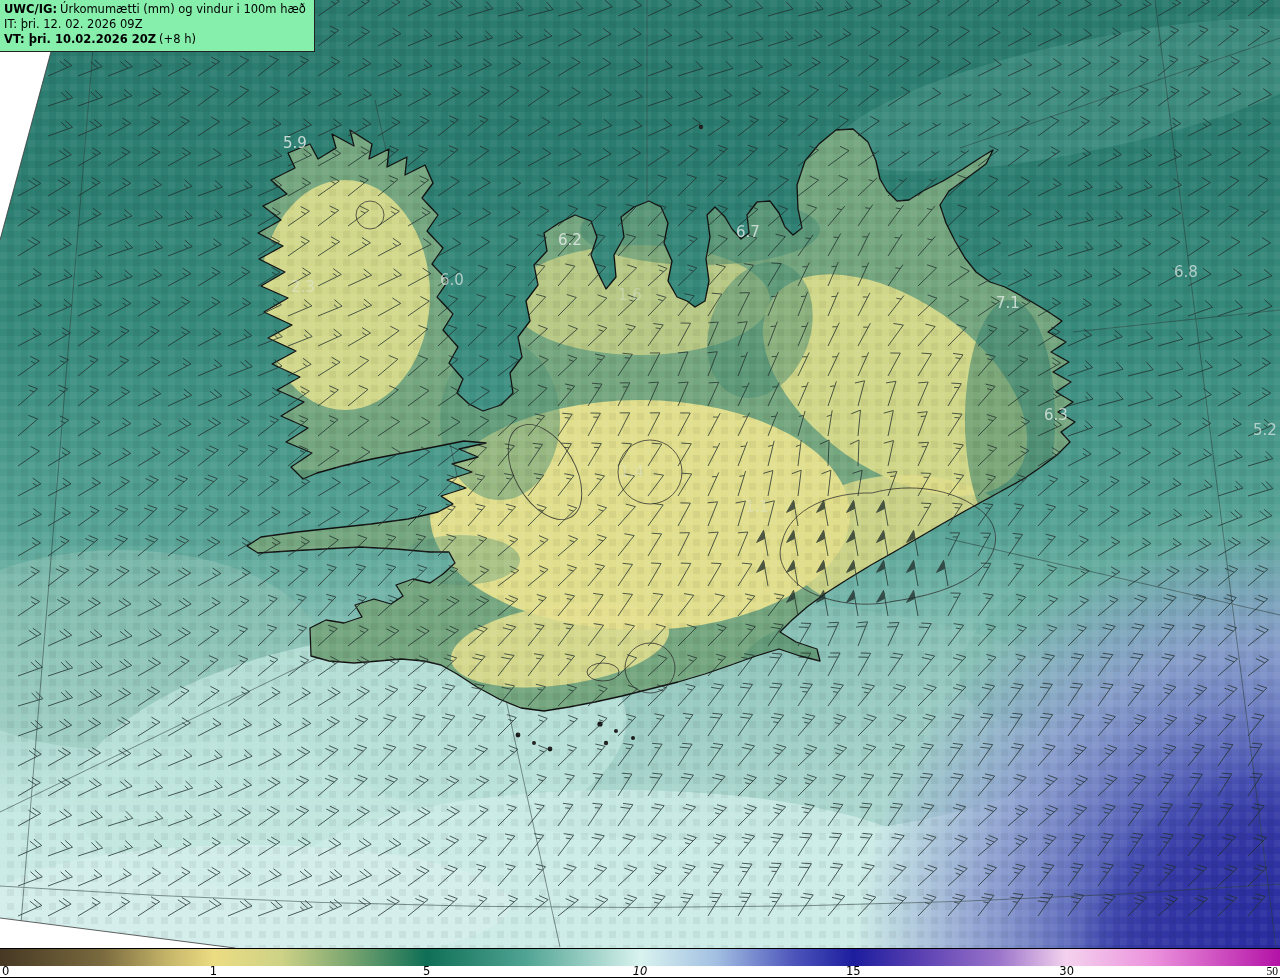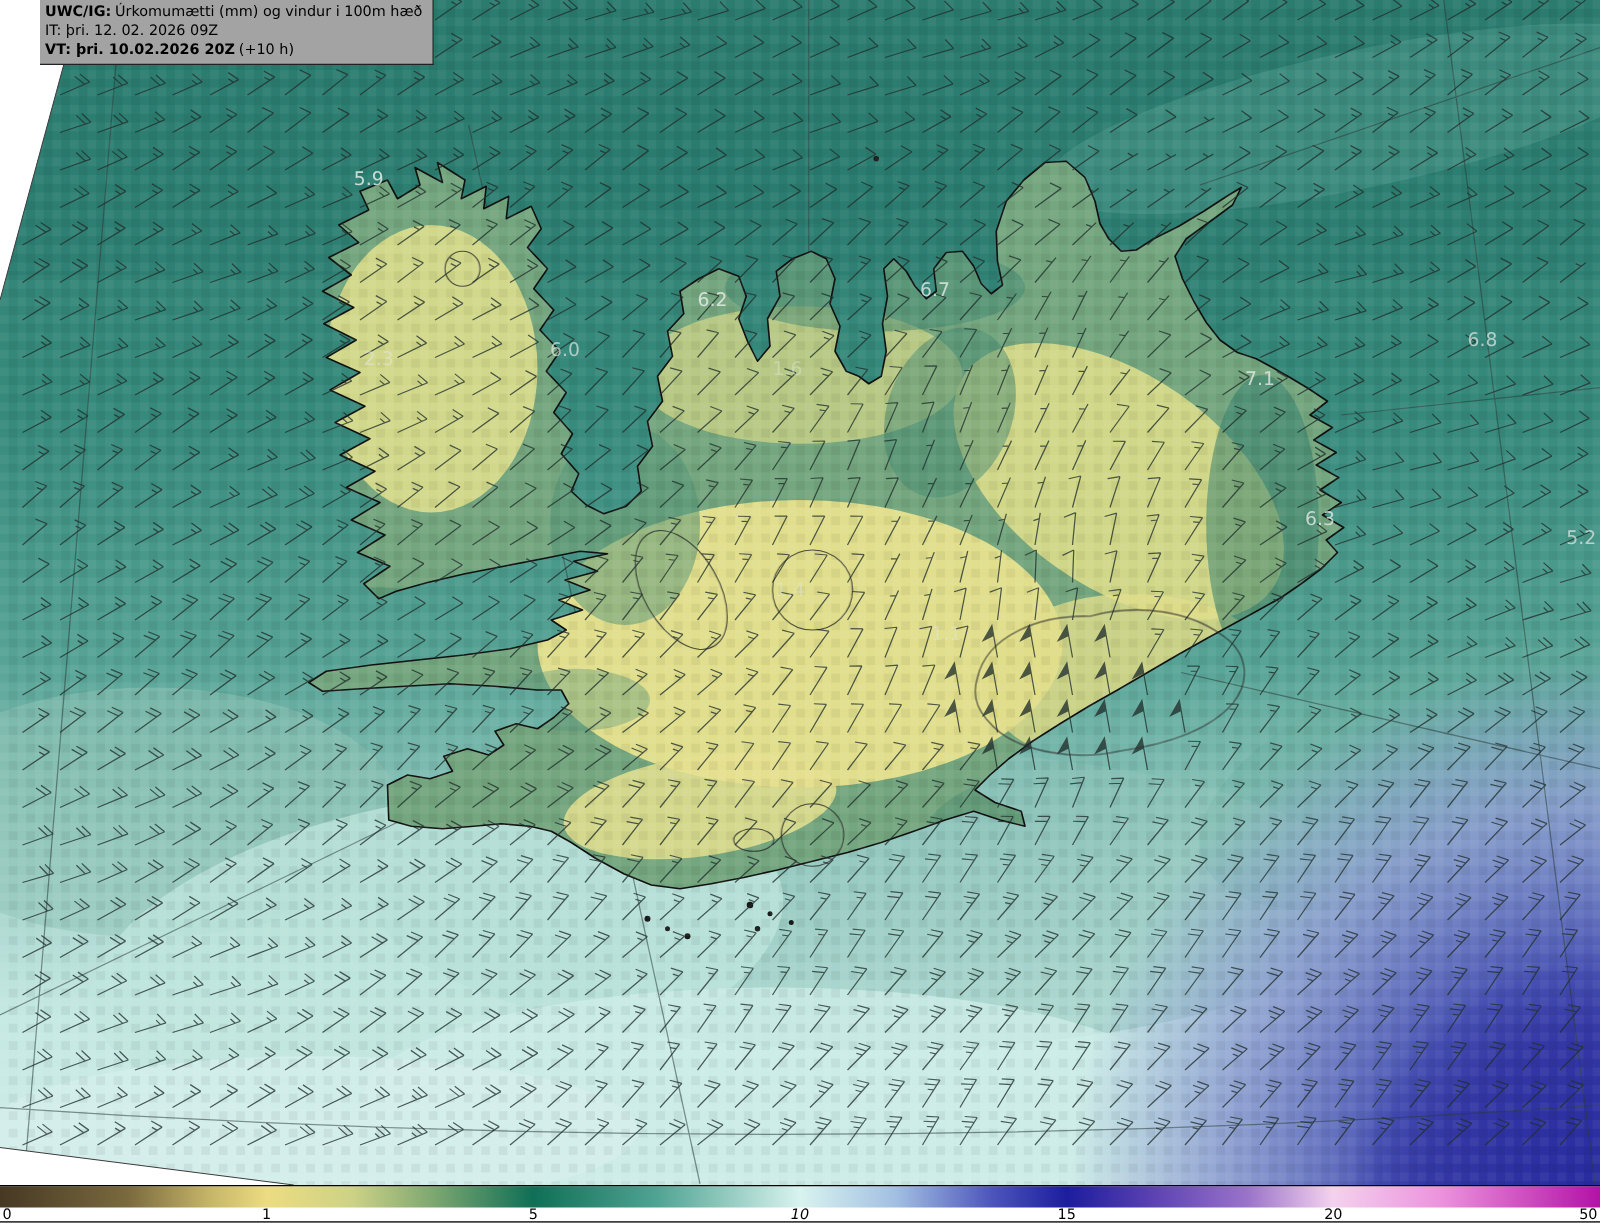--- a/index.html
+++ b/index.html
@@ -1,22 +1,22 @@
 <!DOCTYPE html>
 <html><head>
 <meta charset="utf-8">
 <style>
   html,body{margin:0;padding:0;background:#777;}
   .frame{position:relative;width:1280px;height:978px;overflow:hidden;background:#fff;
          font-family:"DejaVu Sans","Liberation Sans",sans-serif;}
   #map{position:absolute;left:0;top:0;display:block;}
   
-  .titlebox{position:absolute;left:0;top:0;background:#a3a3a3;border-right:1px solid #222;
+  .titlebox{position:absolute;left:0;top:0;background:#86efac;border-right:1px solid #222;
             border-bottom:1px solid #222;padding:2px 8px 4px 4px;font-size:11.5px;line-height:15px;
-            color:#000;z-index:5;white-space:nowrap;margin-left:32px;}
+            color:#000;z-index:5;white-space:nowrap;}
   .titlebox b{margin-right:3px;}
   
   .colorbar{position:absolute;left:0;top:948px;width:1280px;height:30px;z-index:4;background:#fff;}
   .cb-bar{width:1280px;height:17px;border-top:1px solid #000;}
   .cb-ticks{position:relative;width:1280px;height:11px;border-bottom:1px solid #000;
             font-size:11.5px;color:#000;}
   .cb-tick{position:absolute;top:-1px;transform:translateX(-50%);line-height:12px;}
   .cb-tick.first{left:2px !important;transform:none;}
   .cb-tick.last{left:auto !important;right:2px;transform:none;}
 </style>
@@ -1447,30 +1447,30 @@
   </svg>
 
   <div class="titlebox">
     <div>
       <b>UWC/IG:</b><span>Úrkomumætti (mm) og vindur i 100m hæð</span>
     </div>
     <div>
       <span>IT: þri. 12. 02. 2026 09Z</span>
     </div>
     <div>
-      <b>VT: þri. 10.02.2026 20Z</b><span>(+10 h)</span>
+      <b>VT: þri. 10.02.2026 20Z</b><span>(+8 h)</span>
     </div>
   </div>
 
   <div class="colorbar">
     <div class="cb-bar" id="cbbar" style="background: linear-gradient(to right, rgb(70, 56, 35) 0%, rgb(122, 106, 62) 8%, rgb(196, 180, 104) 13%, rgb(236, 220, 130) 16.7%, rgb(205, 210, 134) 22%, rgb(127, 168, 113) 27%, rgb(15, 111, 86) 33.3%, rgb(79, 163, 146) 41%, rgb(217, 243, 239) 50%, rgb(162, 191, 226) 56%, rgb(77, 85, 187) 62%, rgb(28, 29, 158) 66.7%, rgb(91, 65, 178) 72%, rgb(154, 116, 202) 78%, rgb(244, 210, 238) 83.3%, rgb(236, 147, 221) 90%, rgb(179, 18, 166) 100%);"></div>
     <div class="cb-ticks" id="cbticks">
         <span class="cb-tick first" style="left: 0%;">0</span>
         <span class="cb-tick" style="left: 16.6667%;">1</span>
         <span class="cb-tick" style="left: 33.3333%;">5</span>
         <span class="cb-tick" style="left: 50%; font-style: italic;">10</span>
         <span class="cb-tick" style="left: 66.6667%;">15</span>
-        <span class="cb-tick" style="left: 83.3333%;">20</span>
-        <span class="cb-tick last" style="left: 100%;">50</span>
+        <span class="cb-tick" style="left: 83.3333%;">30</span>
+        <span class="cb-tick last" style="left: 100%; font-family: Liberation Serif, serif;">50</span>
       </div>
   </div>
 
 </div>
 
 </body></html>

